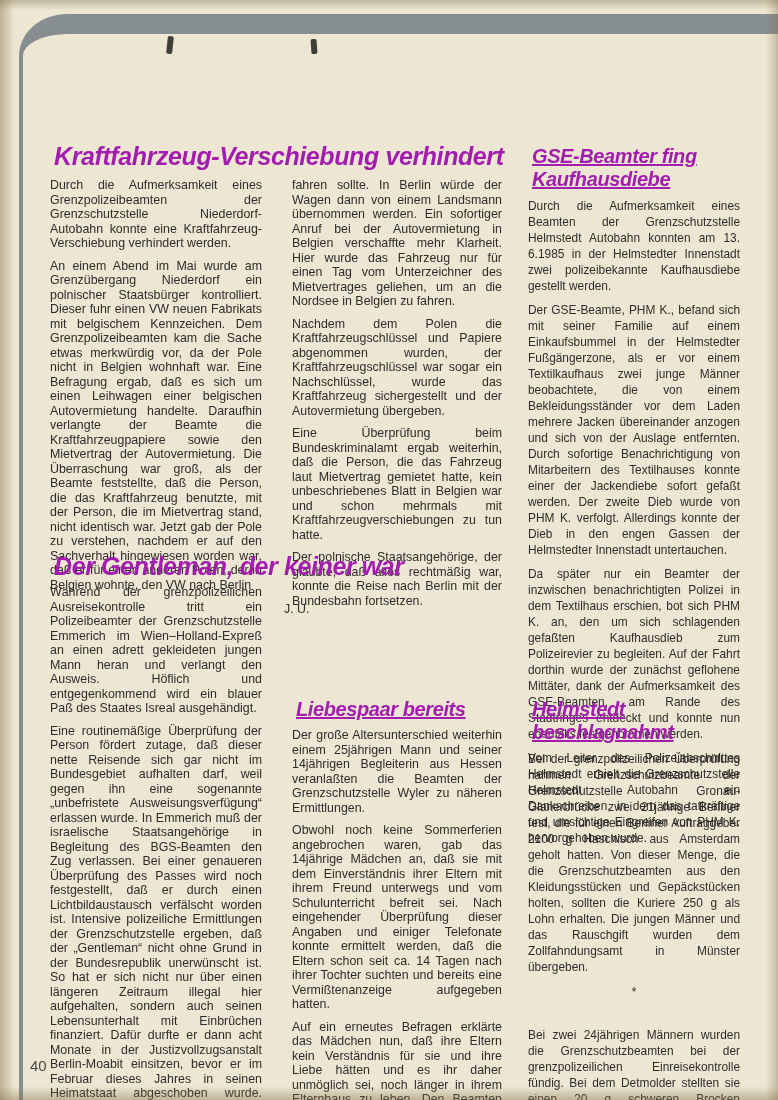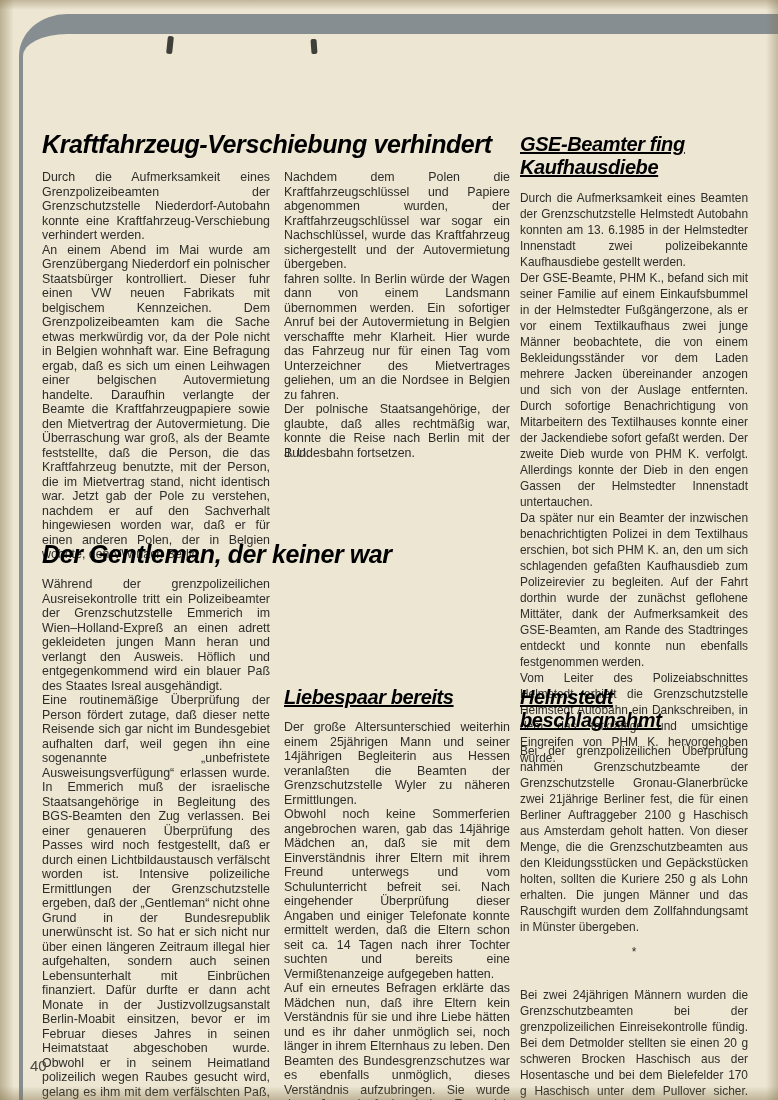--- a/index.html
+++ b/index.html
@@ -28,36 +28,36 @@
     border-left:4px solid #868e92;
     border-top-left-radius:48px 42px;
   }
   .staple{position:absolute;background:#2e2e2a;border-radius:2px;opacity:.9;}
   .staple-1{left:167px;top:36px;width:6px;height:18px;transform:rotate(6deg);}
   .staple-2{left:311px;top:39px;width:6px;height:15px;transform:rotate(-4deg);}
 
   .headline{
     position:absolute;
     font-weight:700;font-style:italic;
-    color:#000000;
+    color:#a21caf;
     letter-spacing:-0.4px;
-    margin:0;
+    margin:12px;
   }
   .headline-xl{font-size:25px;line-height:27px;white-space:nowrap;}
   .headline-md{font-size:20px;line-height:23px;text-decoration:underline;}
 
   .col{
     position:absolute;
     color:#2e2d29;
     text-align:justify;
     hyphens:auto;-webkit-hyphens:auto;
   }
   .body-lg{font-size:12.4px;line-height:14.5px;}
   .body-sm{font-size:11.9px;line-height:16px;}
-  .col p{margin:0;}
+  .col p{margin:8px;}
   .byline-overlap{text-align:left;margin-top:-14.5px;height:14.5px;}
   .byline-line{text-align:right;}
   .star-sep{text-align:center;margin:9px 0 27px 0;font-size:12px;}
 
   .page-number{
     position:absolute;left:30px;top:1057px;
     font-size:15px;color:#4a4840;
   }
 
   
@@ -84,22 +84,23 @@
   <div class="staple staple-2"></div>
 
   <h1 class="headline headline-xl h-kfz">Kraftfahrzeug-Verschiebung verhindert</h1>
 
   <div class="col body-lg kfz-c1">
     <p>Durch die Aufmerksamkeit eines Grenzpolizeibeamten der Grenzschutzstelle Niederdorf-Autobahn konnte eine Kraftfahrzeug-Verschiebung verhindert werden.</p>
     <p>An einem Abend im Mai wurde am Grenzübergang Niederdorf ein polnischer Staatsbürger kontrolliert. Dieser fuhr einen VW neuen Fabrikats mit belgischem Kennzeichen. Dem Grenzpolizeibeamten kam die Sache etwas merkwürdig vor, da der Pole nicht in Belgien wohnhaft war. Eine Befragung ergab, daß es sich um einen Leihwagen einer belgischen Autovermietung handelte. Daraufhin verlangte der Beamte die Kraftfahrzeugpapiere sowie den Mietvertrag der Autovermietung. Die Überraschung war groß, als der Beamte feststellte, daß die Person, die das Kraftfahrzeug benutzte, mit der Person, die im Mietvertrag stand, nicht identisch war. Jetzt gab der Pole zu verstehen, nachdem er auf den Sachverhalt hingewiesen worden war, daß er für einen anderen Polen, der in Belgien wohnte, den VW nach Berlin</p>
   </div>
 
   <div class="col body-lg kfz-c2">
+    <p>fahren sollte. In Berlin würde der Wagen dann von einem Landsmann übernommen werden. Ein sofortiger Anruf bei der Autovermietung in Belgien verschaffte mehr Klarheit. Hier wurde das Fahrzeug nur für einen Tag vom Unterzeichner des Mietvertrages geliehen, um an die Nordsee in Belgien zu fahren.</p>
     <p>Nachdem dem Polen die Kraftfahrzeugschlüssel und Papiere abgenommen wurden, der Kraftfahrzeugschlüssel war sogar ein Nachschlüssel, wurde das Kraftfahrzeug sichergestellt und der Autovermietung übergeben.</p>
-    <p>fahren sollte. In Berlin würde der Wagen dann von einem Landsmann übernommen werden. Ein sofortiger Anruf bei der Autovermietung in Belgien verschaffte mehr Klarheit. Hier wurde das Fahrzeug nur für einen Tag vom Unterzeichner des Mietvertrages geliehen, um an die Nordsee in Belgien zu fahren.</p>
+    <p>Eine Überprüfung beim Bundeskriminalamt ergab weiterhin, daß die Person, die das Fahrzeug laut Mietvertrag gemietet hatte, kein unbeschriebenes Blatt in Belgien war und schon mehrmals mit Kraftfahrzeugverschiebungen zu tun hatte.</p>
     <p>Der polnische Staatsangehörige, der glaubte, daß alles rechtmäßig war, konnte die Reise nach Berlin mit der Bundesbahn fortsetzen.</p>
     <div class="byline-overlap">J. U.</div>
   </div>
 
   <h1 class="headline headline-xl h-gent">Der Gentleman, der keiner war</h1>
 
   <div class="col body-lg gent-c1">
     <p>Während der grenzpolizeilichen Ausreisekontrolle tritt ein Polizeibeamter der Grenzschutzstelle Emmerich im Wien–Holland-Expreß an einen adrett gekleideten jungen Mann heran und verlangt den Ausweis. Höflich und entgegenkommend wird ein blauer Paß des Staates Isreal ausgehändigt.</p>
     <p>Eine routinemäßige Überprüfung der Person fördert zutage, daß dieser nette Reisende sich gar nicht im Bundesgebiet aufhalten darf, weil gegen ihn eine sogenannte „unbefristete Ausweisungsverfügung“ erlassen wurde. In Emmerich muß der israelische Staatsangehörige in Begleitung des BGS-Beamten den Zug verlassen. Bei einer genaueren Überprüfung des Passes wird noch festgestellt, daß er durch einen Lichtbildaustausch verfälscht worden ist. Intensive polizeiliche Ermittlungen der Grenzschutzstelle ergeben, daß der „Gentleman“ nicht ohne Grund in der Bundesrepublik unerwünscht ist. So hat er sich nicht nur über einen längeren Zeitraum illegal hier aufgehalten, sondern auch seinen Lebensunterhalt mit Einbrüchen finanziert. Dafür durfte er dann acht Monate in der Justizvollzugsanstalt Berlin-Moabit einsitzen, bevor er im Februar dieses Jahres in seinen Heimatstaat abgeschoben wurde. Obwohl er in seinem Heimatland polizeilich wegen Raubes gesucht wird, gelang es ihm mit dem verfälschten Paß, der natürlich nicht auf seine richtigen Personalien ausgestellt war, nach Israel ein- und im März 1985 wieder auszureisen.</p>
   </div>

